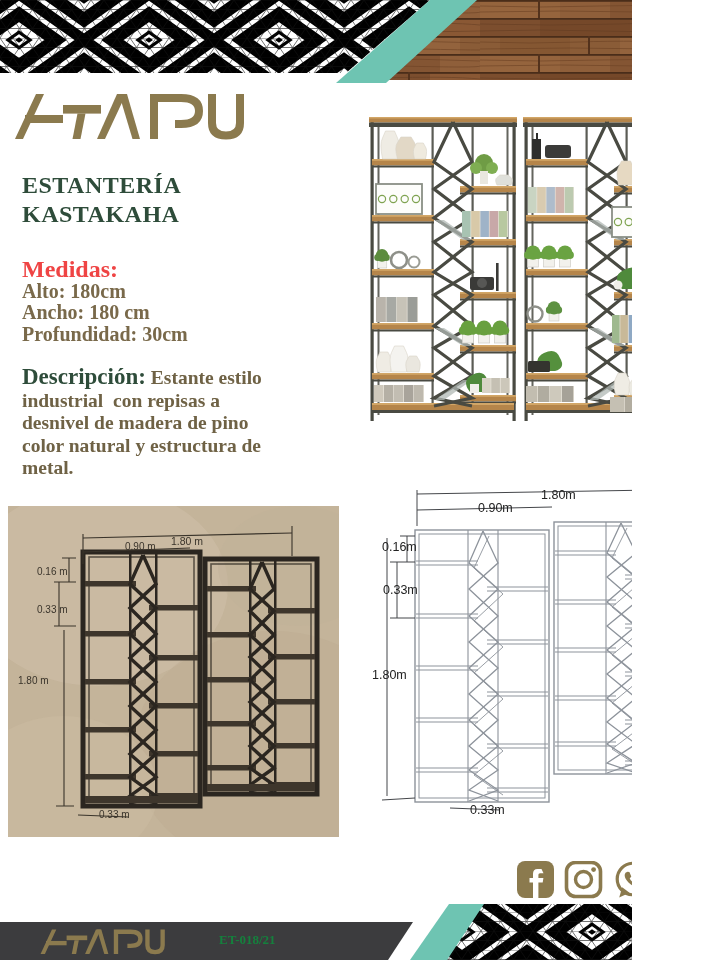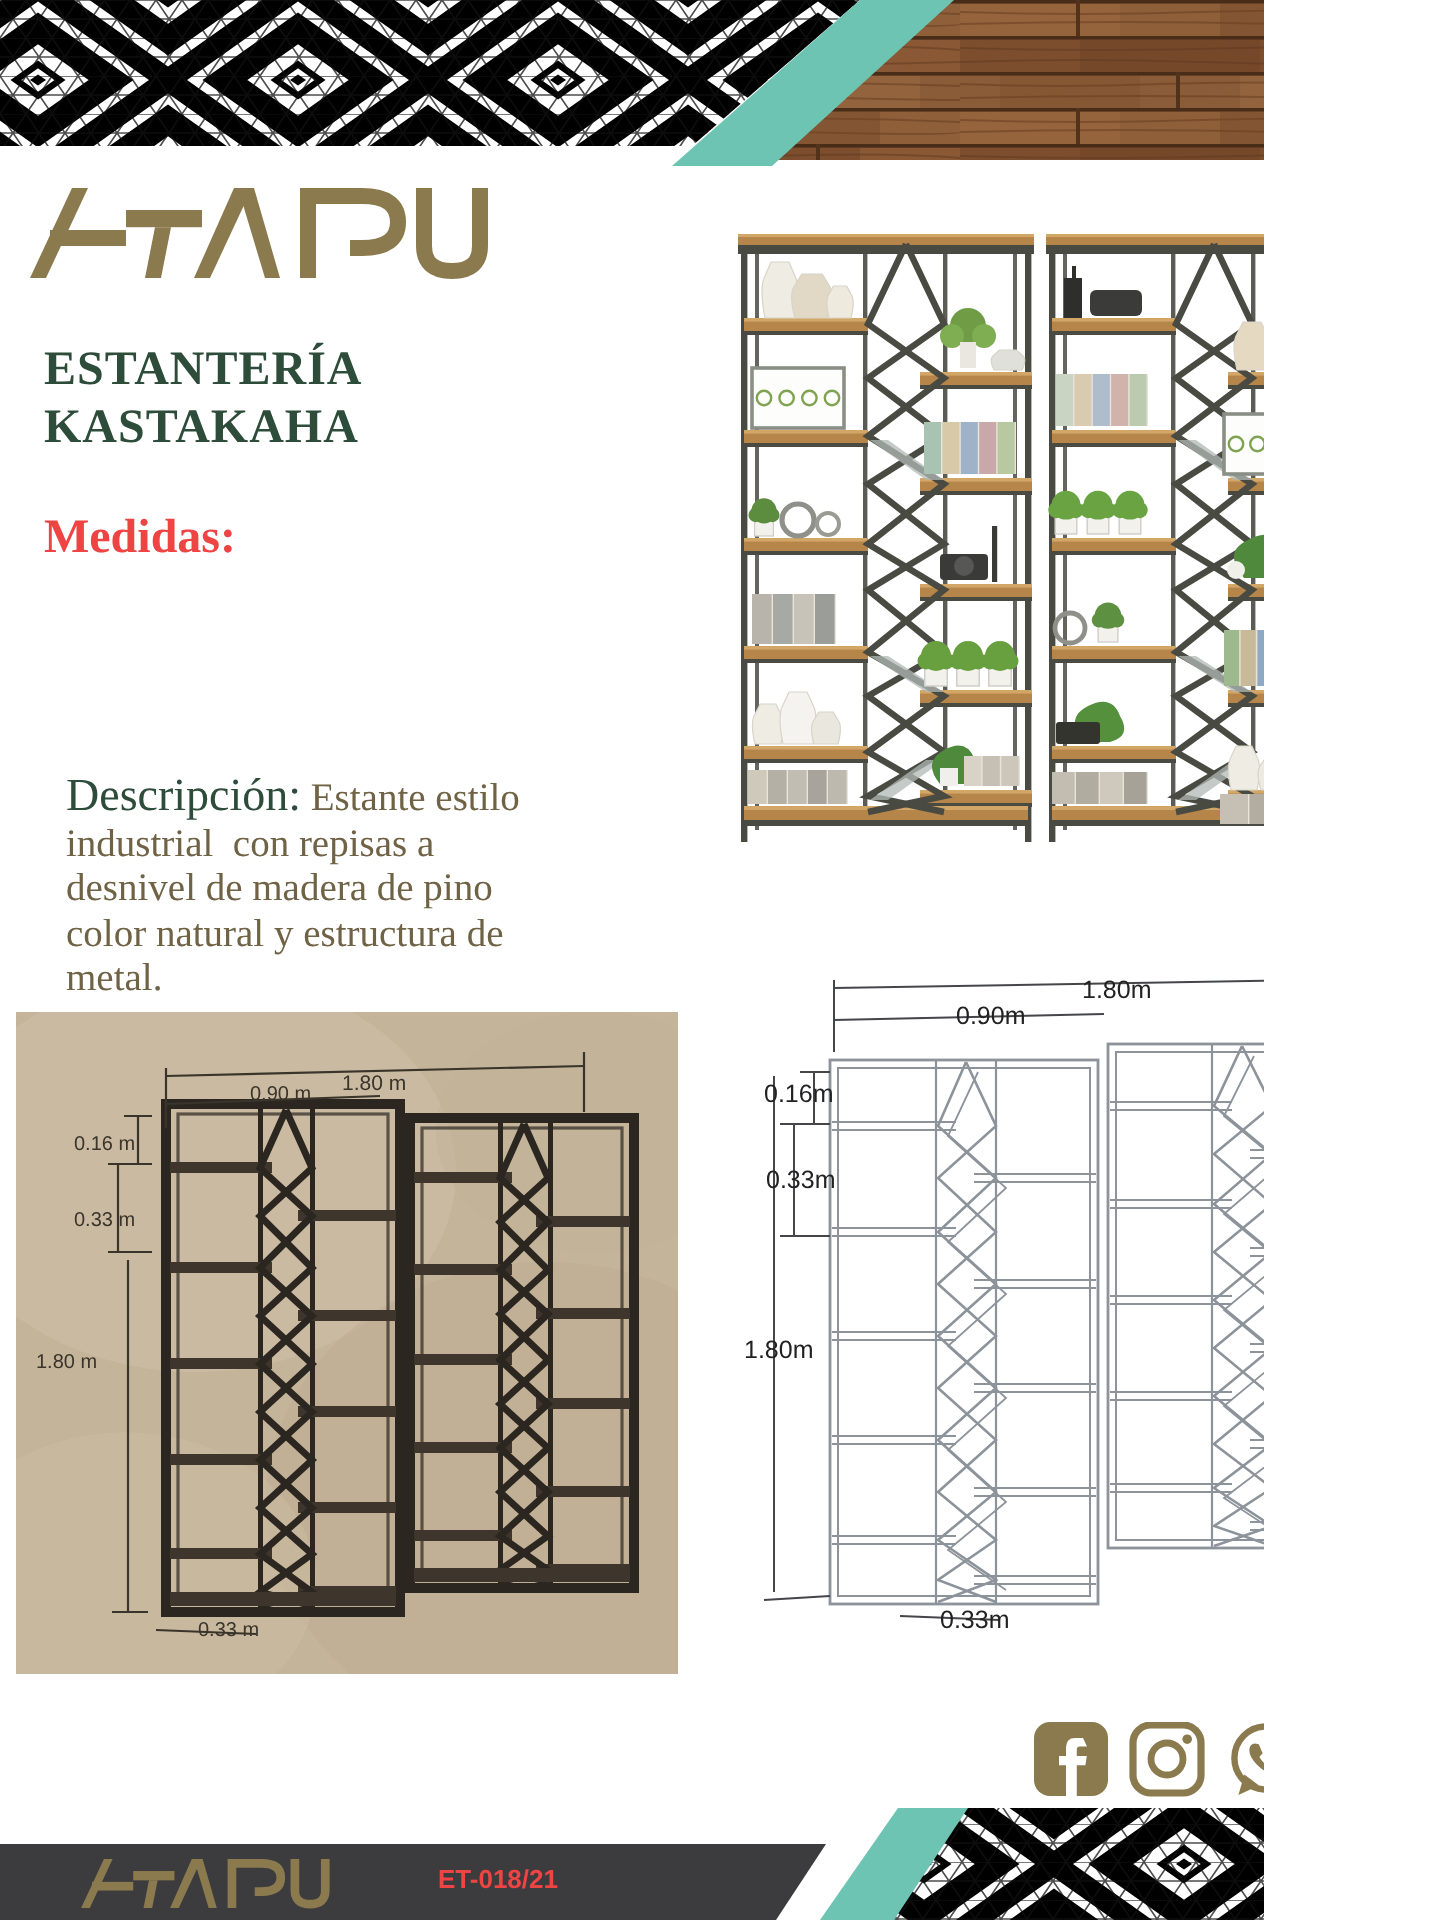--- a/index.html
+++ b/index.html
@@ -88,22 +88,23 @@
   <g fill="none" stroke="#8b7a4e" stroke-width="8">
     <path d="M140,46 L140,5 L167,5 Q185,5 185,18 Q185,31 167,31 L161,31"></path>
     <path d="M198,1 L198,30 Q198,42.5 212,42.5 Q226,42.5 226,30 L226,1"></path>
   </g>
 </svg>
 
 <div class="abs" style="left:22px;top:171px;width:320px;font-size:24px;font-weight:bold;color:#2e4c3a;line-height:29px;letter-spacing:0.5px;">ESTANTERÍA<br>KASTAKAHA</div>
 
 <div class="abs" style="left:22px;top:256px;font-size:24px;font-weight:bold;color:#ef4444;">Medidas:</div>
 
-
-<div class="abs" style="left:22px;top:387px;width:300px;font-size:19.5px;font-weight:normal;color:#6f6245;line-height:22.6px;margin-left:11px;"><span style="font-size:23px;color:#2e4c3a;">Descripción:</span> Estante estilo<br>industrial&nbsp; con repisas a<br>desnivel de madera de pino<br>color natural y estructura de<br>metal.</div>
+<div class="abs" style="left:22px;top:281px;font-size:20px;font-weight:bold;color:#79694a;line-height:21.3px;">Alto: 180cm<br>Ancho: 180 cm<br>Profundidad: 30cm</div>
+
+<div class="abs" style="left:22px;top:366px;width:300px;font-size:19.5px;font-weight:bold;color:#6f6245;line-height:22.6px;"><span style="font-size:23px;color:#2e4c3a;">Descripción:</span> Estante estilo<br>industrial&nbsp; con repisas a<br>desnivel de madera de pino<br>color natural y estructura de<br>metal.</div>
 
 <svg class="abs" style="left:368px;top:115px" width="304" height="312" viewBox="0 -10 304 312" id="photo">
 
   <g>
     <rect x="2.5" y="-4" width="3.2" height="300" fill="#494a42"></rect>
     <rect x="9.5" y="-2" width="2" height="292" fill="#494a42" opacity=".85"></rect>
     <rect x="144.5" y="-4" width="3.2" height="300" fill="#494a42"></rect>
     <rect x="138.5" y="-2" width="2" height="292" fill="#494a42" opacity=".85"></rect>
     <rect x="63.5" y="0" width="2.2" height="286" fill="#494a42" opacity=".9"></rect>
     <rect x="103.5" y="0" width="2.2" height="286" fill="#494a42" opacity=".9"></rect>
@@ -556,15 +557,15 @@
     <polygon points="63.5,20.6 71.5,20.6 66.5,46 58.5,46"></polygon>
     <polygon points="103,1 112,1 91,46 83,46"></polygon>
     <polygon points="105,1 113,1 126,46 118.5,46"></polygon>
   </g>
   <g fill="none" stroke="#8b7a4e" stroke-width="8">
     <path d="M140,46 L140,5 L167,5 Q185,5 185,18 Q185,31 167,31 L161,31"></path>
     <path d="M198,1 L198,30 Q198,42.5 212,42.5 Q226,42.5 226,30 L226,1"></path>
   </g>
 </svg>
 
-<div class="abs" style="left:219px;top:932px;font-family:Liberation Sans, sans-serif;font-size:13px;font-weight:bold;color:#ef4444;">ET-018/21</div>
+<div class="abs" style="left:219px;top:932px;font-family:Liberation Serif, serif;font-size:13px;font-weight:bold;color:#15803d;">ET-018/21</div>
 
 </div>
 
 </body></html>

